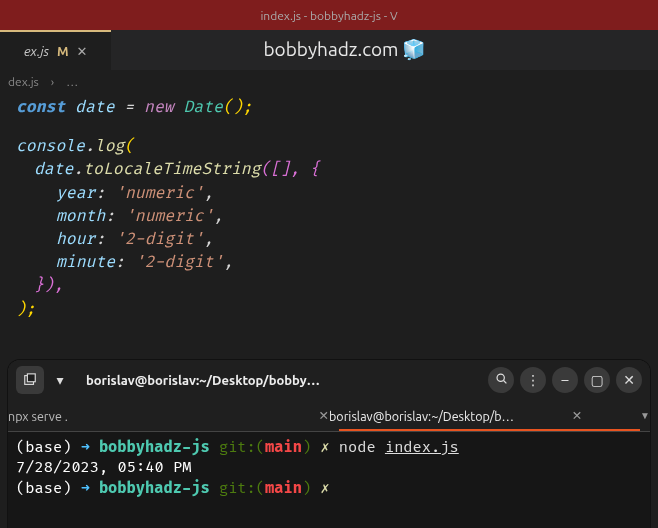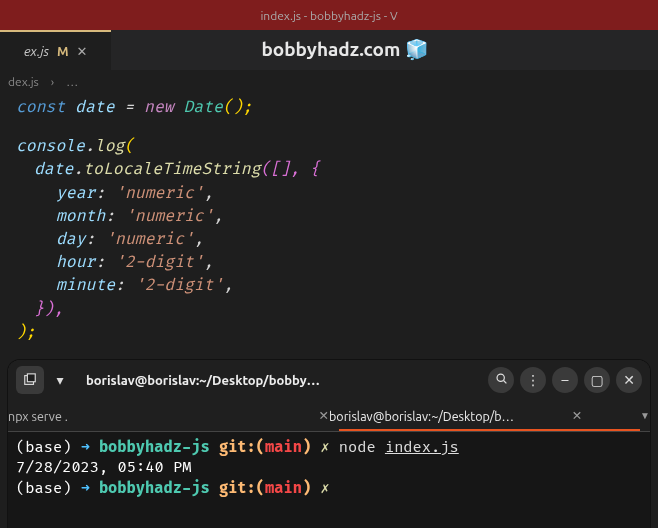--- a/index.html
+++ b/index.html
@@ -21,21 +21,21 @@
     color: #aaa;
     font-size: 12px;
   }
   .overlay-banner {
     position: absolute;
     top: 38px;
     left: 0;
     right: 0;
     text-align: center;
     font-size: 19px;
-    font-weight: 700;
+    font-weight: 400;
     color: #e8e8e8;
     pointer-events: none;
     z-index: 5;
     padding-left: 32px;
   }
   .overlay-banner .cube { color: #7fd3ff; }
   .tabbar {
     height: 40px;
     background: #252526;
     display: flex;
@@ -62,21 +62,21 @@
     align-items: center;
     gap: 12px;
   }
   .editor {
     padding: 4px 10px 10px 16px;
     font-family: 'Fira Code','Consolas',monospace;
     font-size: 16px;
     line-height: 1.45;
     font-style: italic;
   }
-  .kw { color: #569cd6; }
+  .kw { color: #569cd6; font-weight: bold; }
   .kw2{ color: #c586c0; }
   .var { color: #9cdcfe; }
   .fn { color: #dcdcaa; }
   .cls{ color:#4ec9b0;}
   .str { color: #ce9178; }
   .op { color: #d4d4d4; }
   .prop { color:#9cdcfe;}
   .paren{ color:#da70d6;}
   .brack{ color:#ffd700;}
   .ind1{ padding-left:18px;}
@@ -137,21 +137,21 @@
     padding:6px 8px;
     font-family:'Fira Code','Consolas',monospace;
     font-size:15px;
     line-height:1.35;
     background:#161616;
     height: calc(100% - 72px);
     color:#ddd;
   }
   .tarrow{color:#4fc1ff;font-weight:700;}
   .tdir{color:#4ec9b0;font-weight:700;}
-  .tgit{color:#fdba74;font-weight:700;}
+  .tgit{color:#4d7c0f;font-weight:400;}
   .tbranch{color:#f44747;font-weight:700;}
   .tlight{color:#dcdcaa;}
   .tcmd{color:#ddd;}
   .tfile{color:#ddd;text-decoration:underline;}
   .twhite{color:#fff;}
 </style>
 </head>
 <body>
 
 <div class="titlebar">
@@ -187,21 +187,20 @@
   </div>
   <div style="height:16px"></div>
   <div>
     <span class="var">console</span><span class="op">.</span><span class="fn">log</span><span class="brack">(</span>
   </div>
   <div class="ind1">
     <span class="var">date</span><span class="op">.</span><span class="fn">toLocaleTimeString</span><span class="paren">([], {</span>
   </div>
   <div class="ind2"><span class="prop">year</span><span class="op">: </span><span class="str">'numeric'</span><span class="op">,</span></div>
   <div class="ind2"><span class="prop">month</span><span class="op">: </span><span class="str">'numeric'</span><span class="op">,</span></div>
-  <div class="ind2"><span class="prop">day</span><span class="op">: </span><span class="str">'numeric'</span><span class="op">,</span></div>
   <div class="ind2"><span class="prop">hour</span><span class="op">: </span><span class="str">'2-digit'</span><span class="op">,</span></div>
   <div class="ind2"><span class="prop">minute</span><span class="op">: </span><span class="str">'2-digit'</span><span class="op">,</span></div>
   <div class="ind1"><span class="paren">}),</span></div>
   <div><span class="brack">);</span></div>
 </div>
 
 <div class="terminal-window">
   <div class="term-header">
     <div class="term-btn">
       <svg width="14" height="14" viewBox="0 0 16 16" fill="none">

